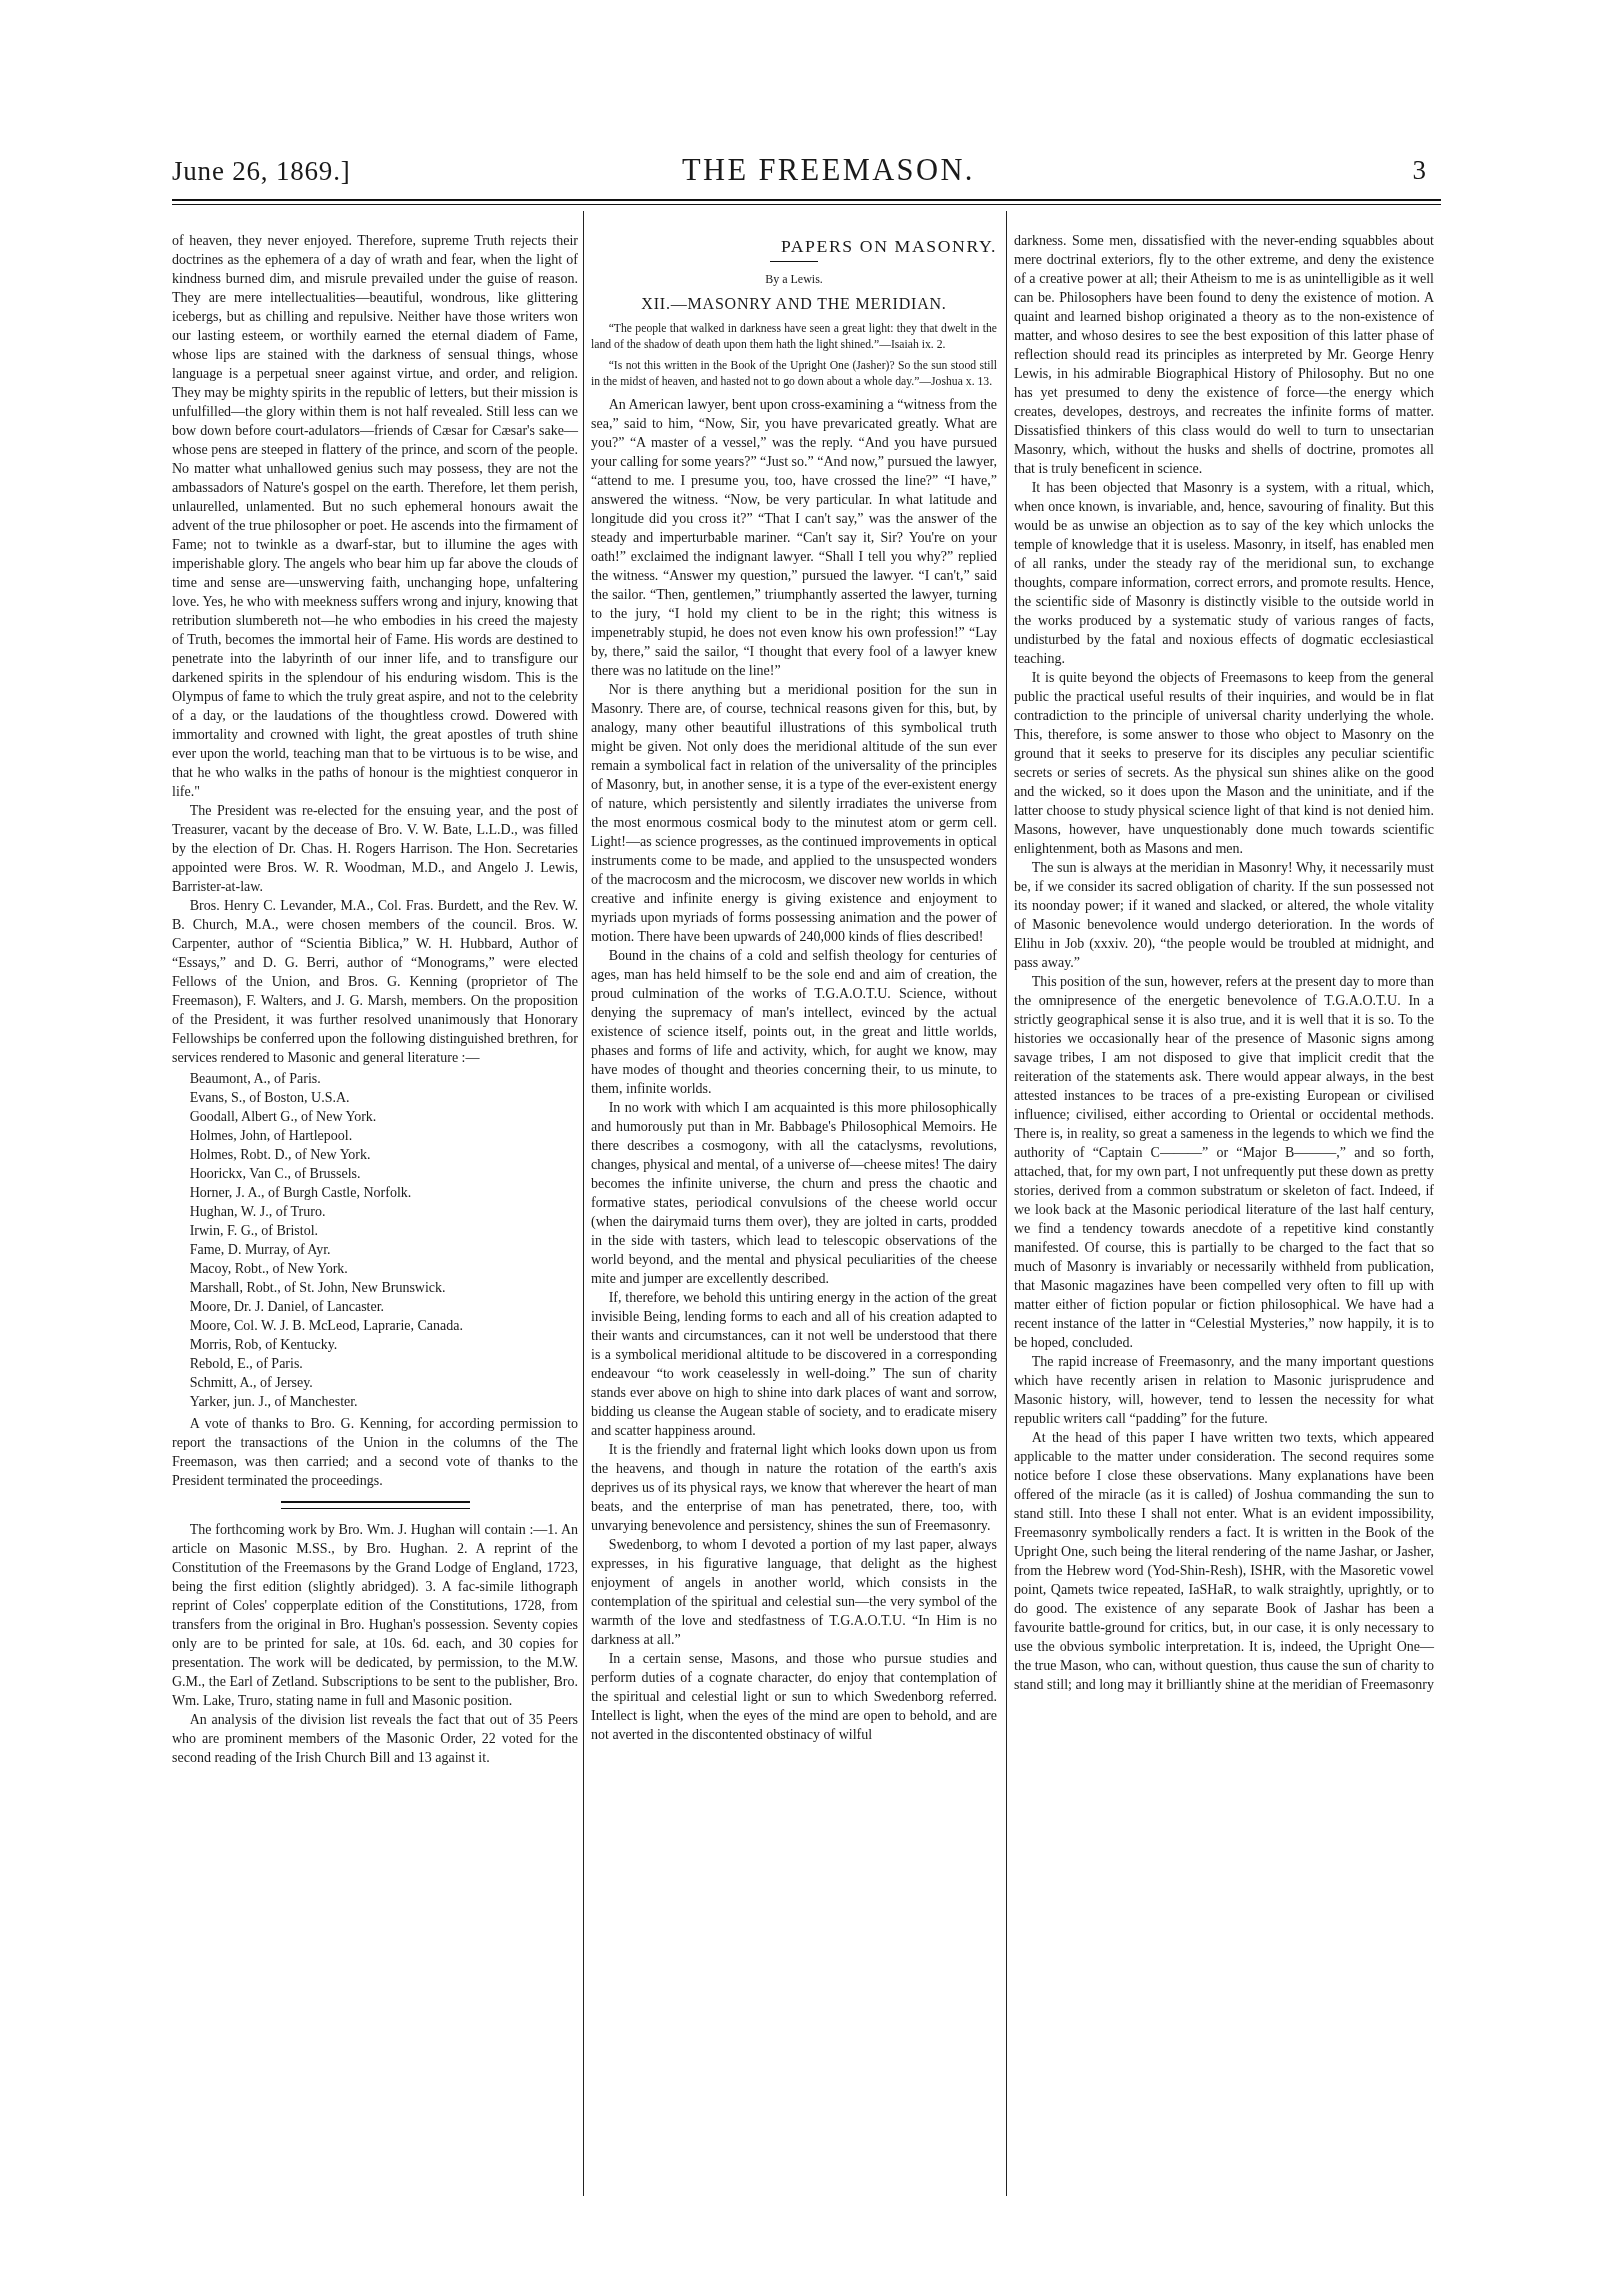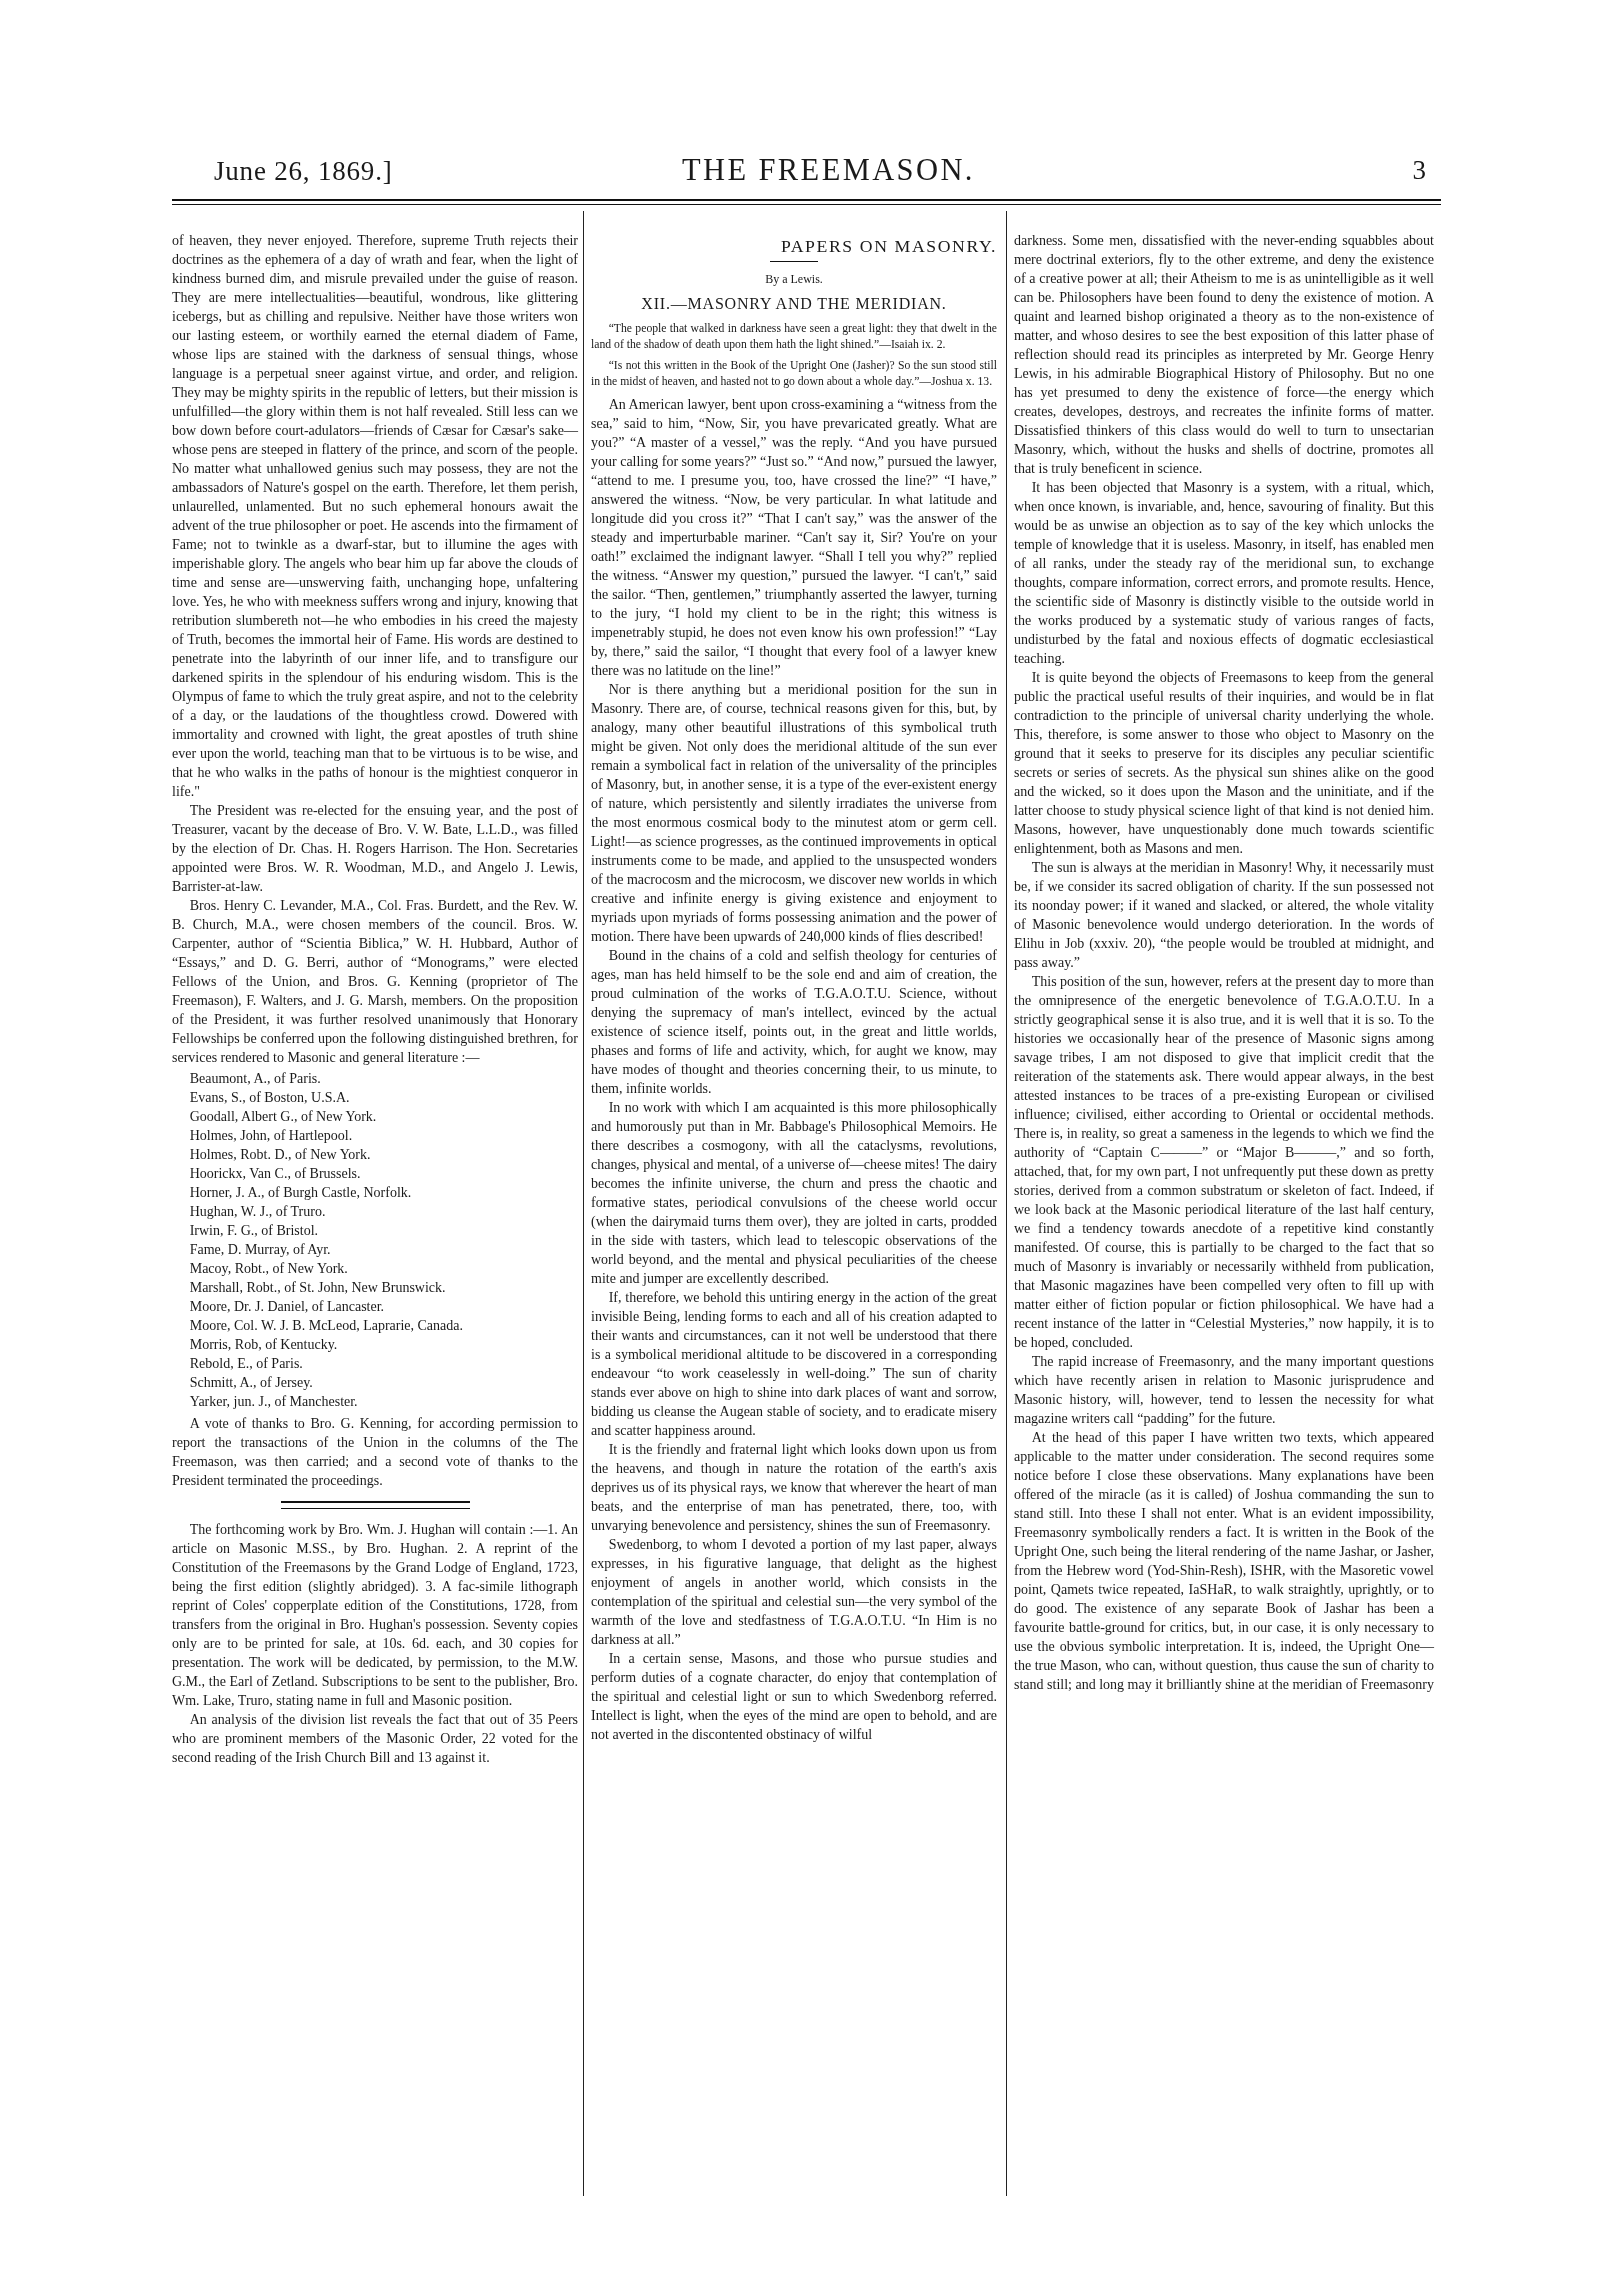--- a/index.html
+++ b/index.html
@@ -1,18 +1,18 @@
 <!DOCTYPE html>
 <html style="font-size:13px"><head>
 <meta charset="utf-8">
 <style>
   html, body { margin: 0; padding: 0; background: #ffffff; }
   body { width: 1601px; height: 2295px; position: relative; overflow: hidden; color: #1a1a1a; font-family: "DejaVu Serif", "Liberation Serif", serif; }
   .masthead { position: absolute; left: 172px; top: 153px; width: 1286px; height: 48px; }
-  .mh-date { position: absolute; left: 0; top: 3.2px; font-family: "Liberation Serif", serif; font-size: 27px; letter-spacing: 0.8px; margin-left: 42px; }
+  .mh-date { position: absolute; left: 0; top: 3.2px; font-family: "Liberation Serif", serif; font-size: 27px; letter-spacing: 0.8px; }
   .mh-title { position: absolute; left: 482px; top: 0; width: 321px; text-align: left; font-family: "Liberation Serif", serif; font-size: 30.5px; letter-spacing: 2.4px; margin-left: 28px; }
   .mh-page { position: absolute; right: 32px; top: 1.6px; font-family: "Liberation Serif", serif; font-size: 27px; }
   .rule-double { position: absolute; left: 172px; top: 199px; width: 1269px; height: 6.4px; border-top: 2.4px solid #111; border-bottom: 1.6px solid #111; box-sizing: border-box; }
   .col { position: absolute; top: 211px; font-family: "Liberation Serif", serif; font-size: 14px; line-height: 19px; text-align: justify; margin-top: 20px; }
   .col p { margin: 0; text-indent: 17.7px; }
   .col1 { left: 172px; width: 406px; }
   .col2 { left: 591px; width: 406px; }
   .col3 { left: 1014px; width: 420px; }
   .vrule { position: absolute; top: 211px; width: 0.8px; background: #222; }
   .vr1 { left: 583px; height: 1985px; }
@@ -86,16 +86,16 @@
   <p>Swedenborg, to whom I devoted a portion of my last paper, always expresses, in his figurative language, that delight as the highest enjoyment of angels in another world, which consists in the contemplation of the spiritual and celestial sun—the very symbol of the warmth of the love and stedfastness of T.G.A.O.T.U. “In Him is no darkness at all.”</p>
   <p>In a certain sense, Masons, and those who pursue studies and perform duties of a cognate character, do enjoy that contemplation of the spiritual and celestial light or sun to which Swedenborg referred. Intellect is light, when the eyes of the mind are open to behold, and are not averted in the discontented obstinacy of wilful</p>
 </div>
 
 <div class="col col3">
   <p class="cont">darkness. Some men, dissatisfied with the never-ending squabbles about mere doctrinal exteriors, fly to the other extreme, and deny the existence of a creative power at all; their Atheism to me is as unintelligible as it well can be. Philosophers have been found to deny the existence of motion. A quaint and learned bishop originated a theory as to the non-existence of matter, and whoso desires to see the best exposition of this latter phase of reflection should read its principles as interpreted by Mr. George Henry Lewis, in his admirable Biographical History of Philosophy. But no one has yet presumed to deny the existence of force—the energy which creates, developes, destroys, and recreates the infinite forms of matter. Dissatisfied thinkers of this class would do well to turn to unsectarian Masonry, which, without the husks and shells of doctrine, promotes all that is truly beneficent in science.</p>
   <p>It has been objected that Masonry is a system, with a ritual, which, when once known, is invariable, and, hence, savouring of finality. But this would be as unwise an objection as to say of the key which unlocks the temple of knowledge that it is useless. Masonry, in itself, has enabled men of all ranks, under the steady ray of the meridional sun, to exchange thoughts, compare information, correct errors, and promote results. Hence, the scientific side of Masonry is distinctly visible to the outside world in the works produced by a systematic study of various ranges of facts, undisturbed by the fatal and noxious effects of dogmatic ecclesiastical teaching.</p>
   <p>It is quite beyond the objects of Freemasons to keep from the general public the practical useful results of their inquiries, and would be in flat contradiction to the principle of universal charity underlying the whole. This, therefore, is some answer to those who object to Masonry on the ground that it seeks to preserve for its disciples any peculiar scientific secrets or series of secrets. As the physical sun shines alike on the good and the wicked, so it does upon the Mason and the uninitiate, and if the latter choose to study physical science light of that kind is not denied him. Masons, however, have unquestionably done much towards scientific enlightenment, both as Masons and men.</p>
   <p>The sun is always at the meridian in Masonry! Why, it necessarily must be, if we consider its sacred obligation of charity. If the sun possessed not its noonday power; if it waned and slacked, or altered, the whole vitality of Masonic benevolence would undergo deterioration. In the words of Elihu in Job (xxxiv. 20), “the people would be troubled at midnight, and pass away.”</p>
   <p>This position of the sun, however, refers at the present day to more than the omnipresence of the energetic benevolence of T.G.A.O.T.U. In a strictly geographical sense it is also true, and it is well that it is so. To the histories we occasionally hear of the presence of Masonic signs among savage tribes, I am not disposed to give that implicit credit that the reiteration of the statements ask. There would appear always, in the best attested instances to be traces of a pre-existing European or civilised influence; civilised, either according to Oriental or occidental methods. There is, in reality, so great a sameness in the legends to which we find the authority of “Captain C———” or “Major B———,” and so forth, attached, that, for my own part, I not unfrequently put these down as pretty stories, derived from a common substratum or skeleton of fact. Indeed, if we look back at the Masonic periodical literature of the last half century, we find a tendency towards anecdote of a repetitive kind constantly manifested. Of course, this is partially to be charged to the fact that so much of Masonry is invariably or necessarily withheld from publication, that Masonic magazines have been compelled very often to fill up with matter either of fiction popular or fiction philosophical. We have had a recent instance of the latter in “Celestial Mysteries,” now happily, it is to be hoped, concluded.</p>
-  <p>The rapid increase of Freemasonry, and the many important questions which have recently arisen in relation to Masonic jurisprudence and Masonic history, will, however, tend to lessen the necessity for what magazine writers call “padding” for the future.</p>
+  <p>The rapid increase of Freemasonry, and the many important questions which have recently arisen in relation to Masonic jurisprudence and Masonic history, will, however, tend to lessen the necessity for what republic writers call “padding” for the future.</p>
   <p>At the head of this paper I have written two texts, which appeared applicable to the matter under consideration. The second requires some notice before I close these observations. Many explanations have been offered of the miracle (as it is called) of Joshua commanding the sun to stand still. Into these I shall not enter. What is an evident impossibility, Freemasonry symbolically renders a fact. It is written in the Book of the Upright One, such being the literal rendering of the name Jashar, or Jasher, from the Hebrew word (Yod-Shin-Resh), ISHR, with the Masoretic vowel point, Qamets twice repeated, IaSHaR, to walk straightly, uprightly, or to do good. The existence of any separate Book of Jashar has been a favourite battle-ground for critics, but, in our case, it is only necessary to use the obvious symbolic interpretation. It is, indeed, the Upright One—the true Mason, who can, without question, thus cause the sun of charity to stand still; and long may it brilliantly shine at the meridian of Freemasonry</p>
 </div>
 
 
 </body></html>

